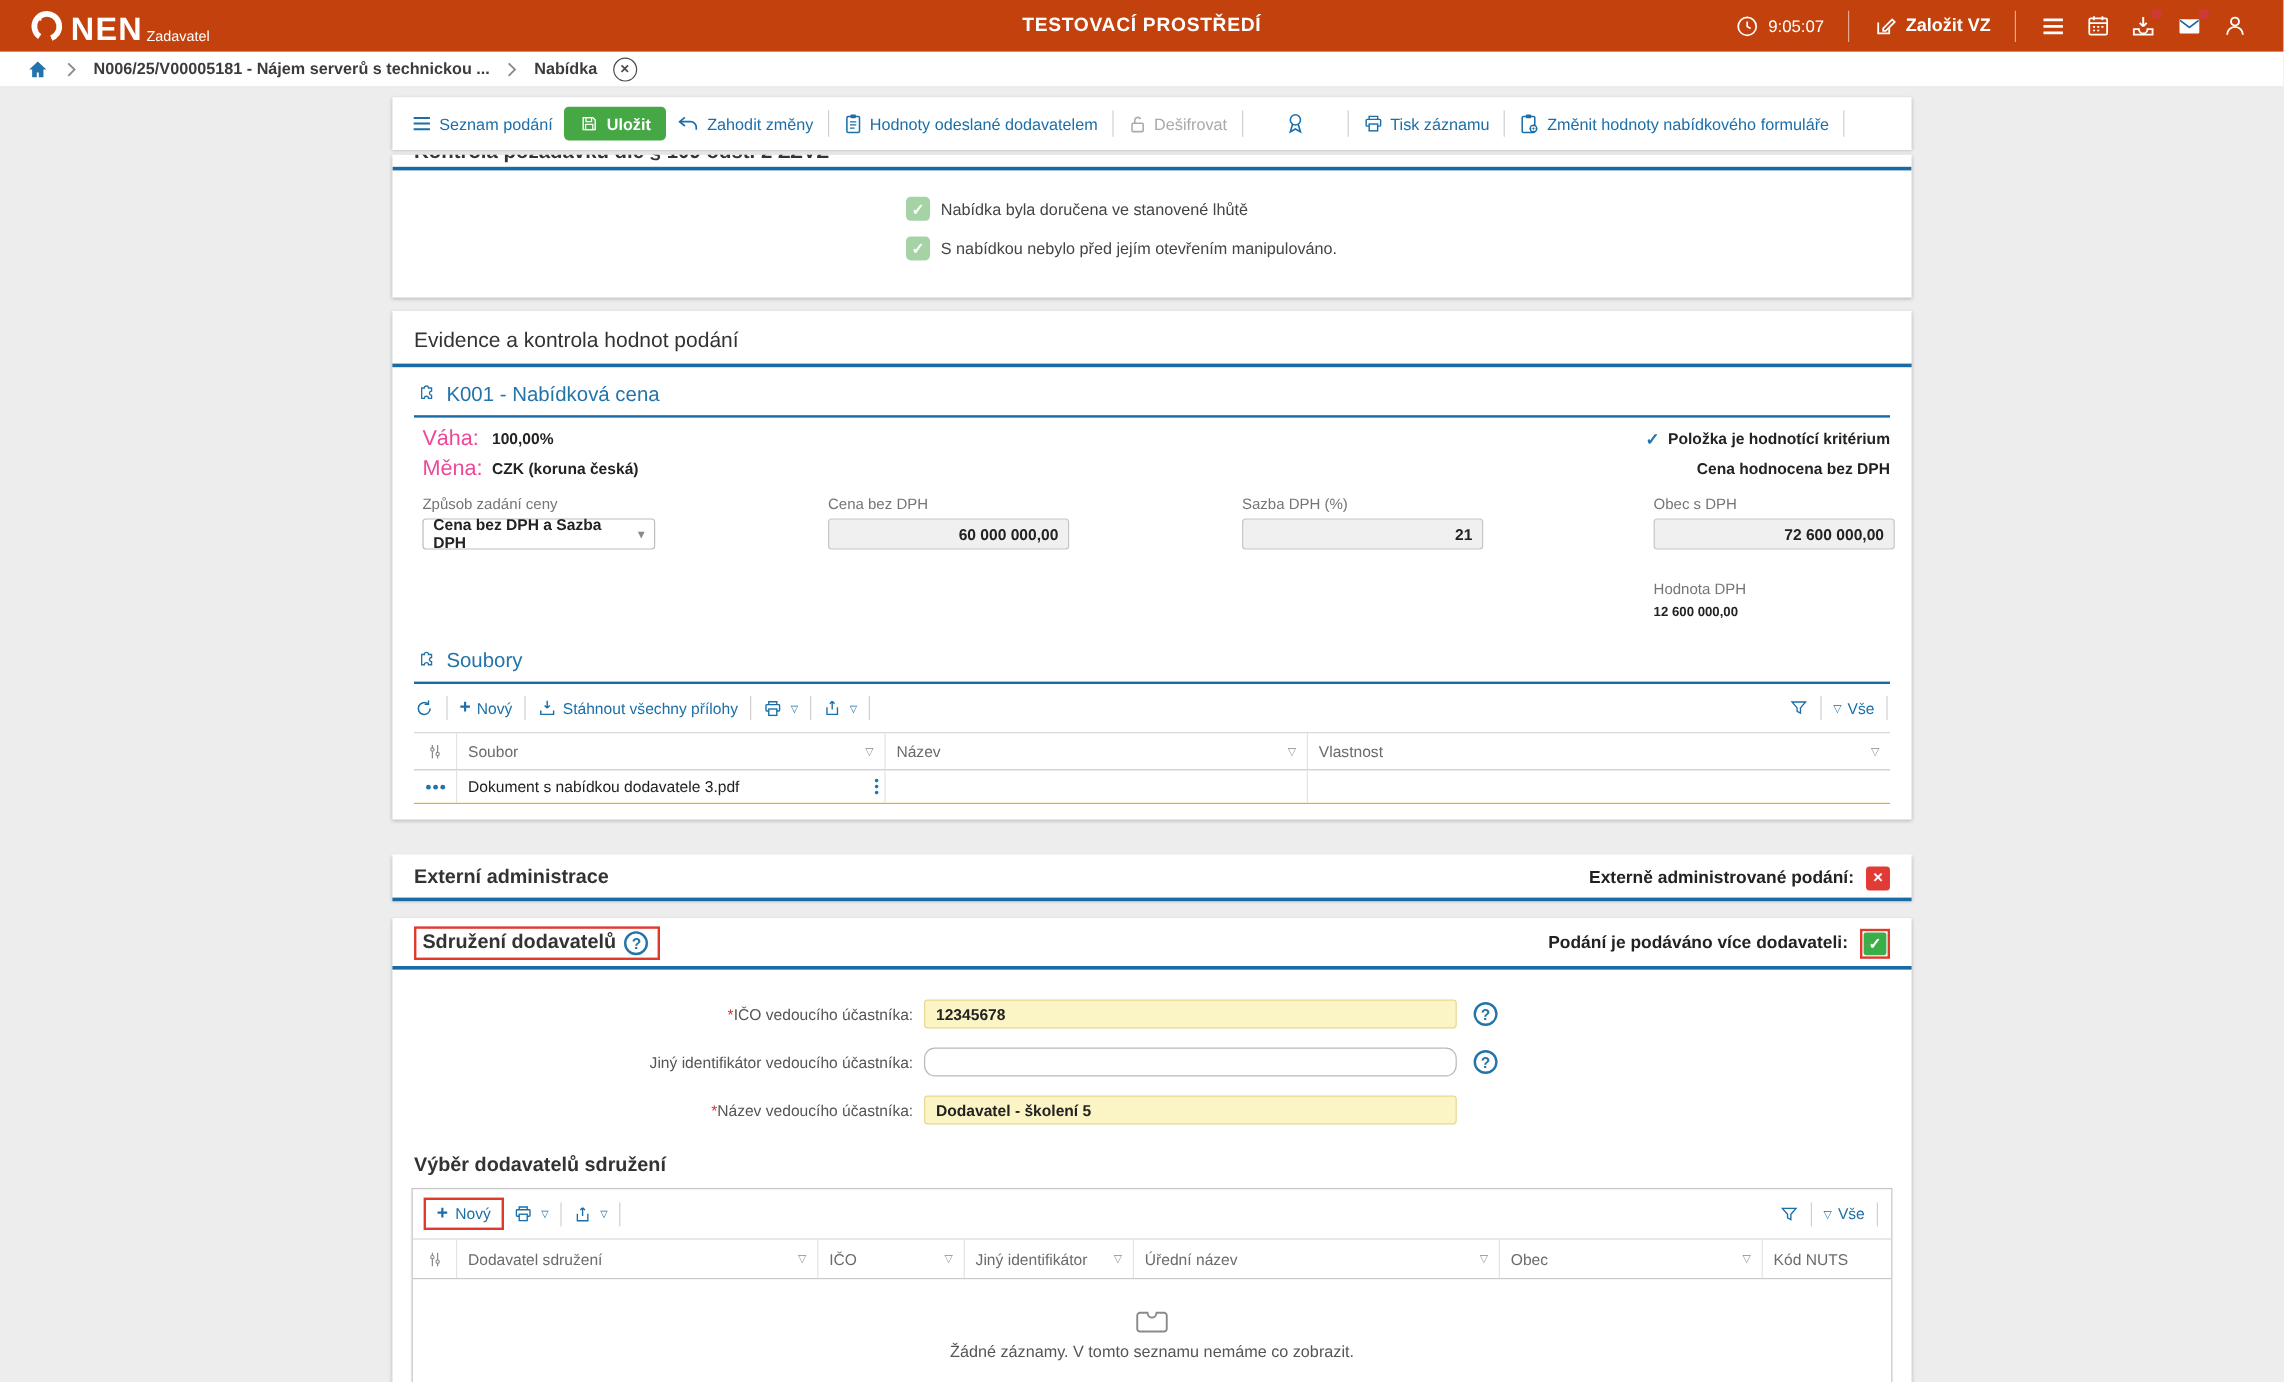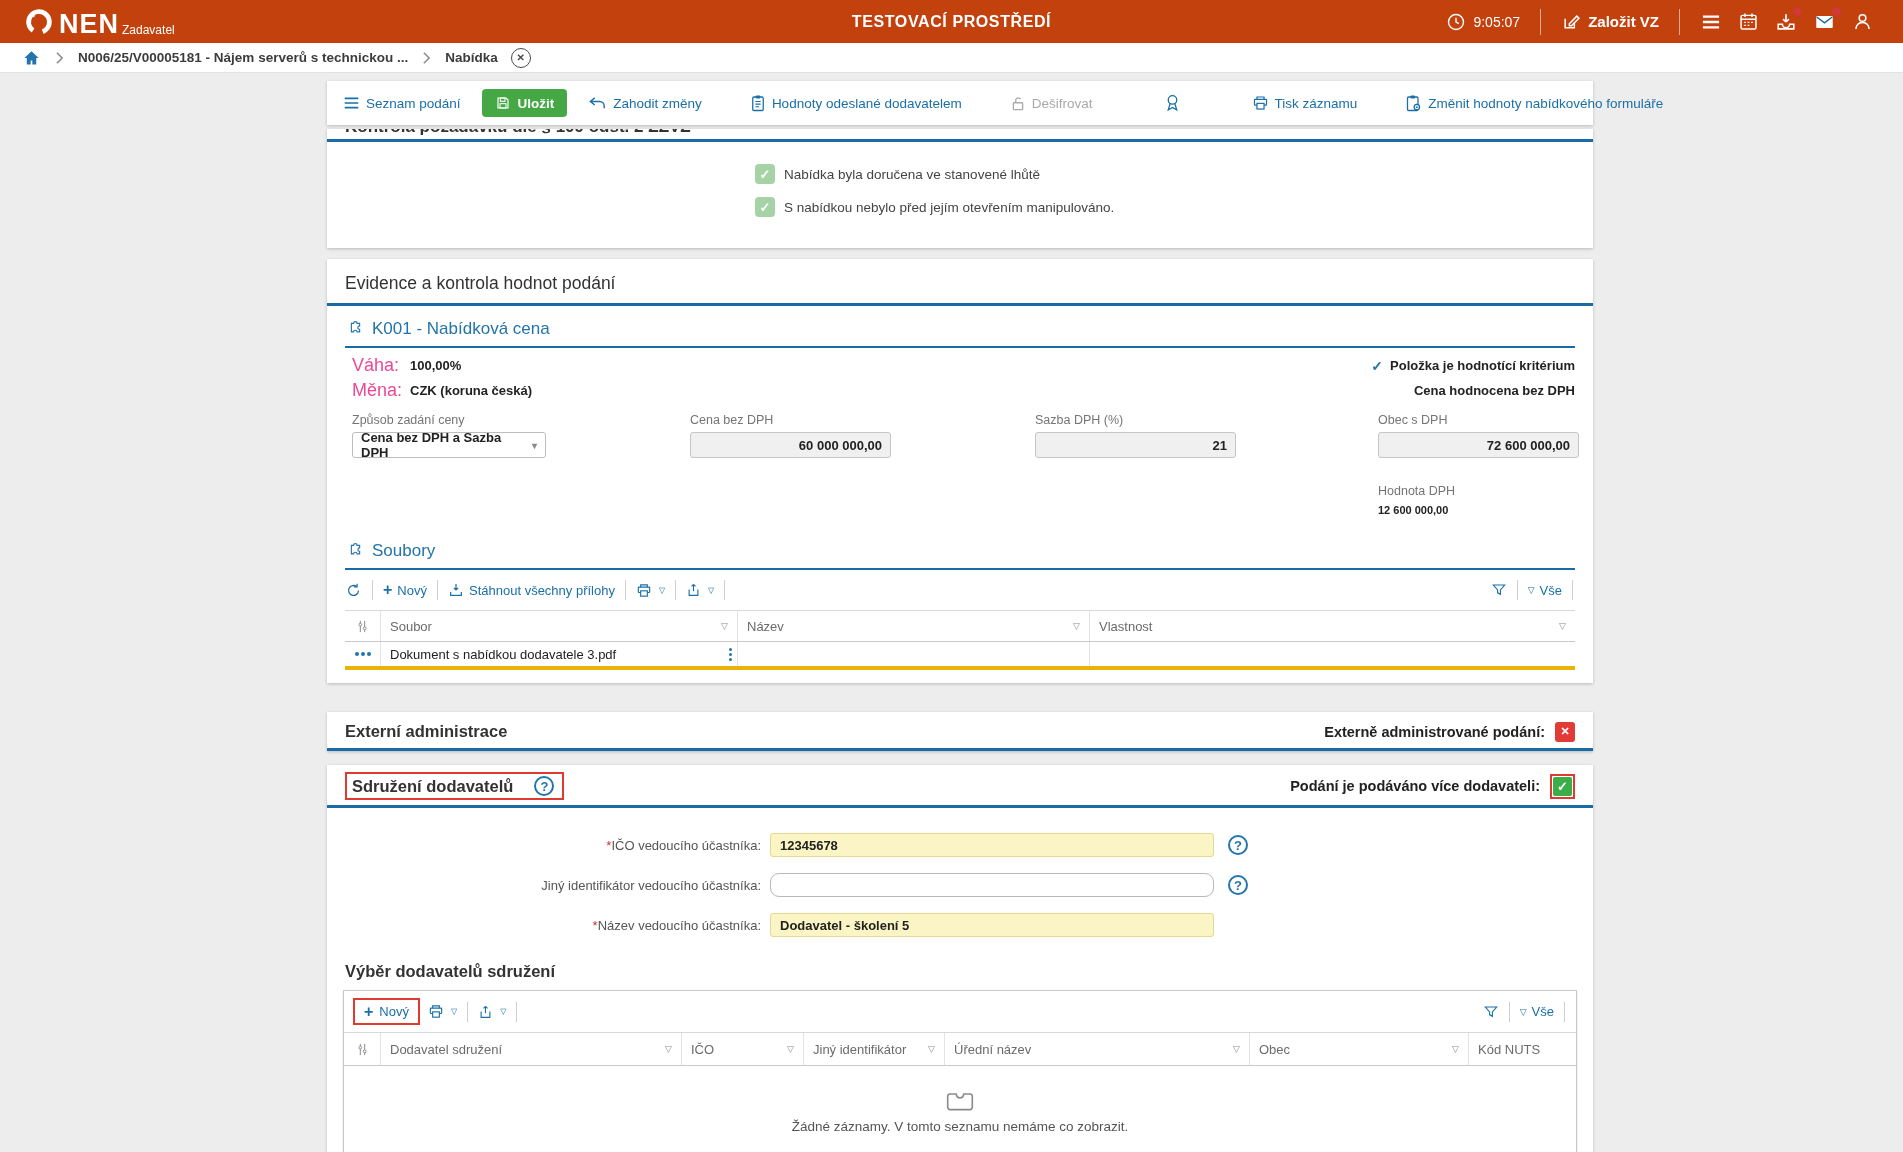--- a/index.html
+++ b/index.html
@@ -24,21 +24,21 @@
   .breadcrumb{height:30px;background:#fff;display:flex;align-items:center;padding:0 22px;gap:13px;font-size:13.5px;font-weight:bold;color:#3c3c3c;border-bottom:1px solid #e2e2e2}
   .crumb-close{width:20px;height:20px;border:1.5px solid #4a4a4a;border-radius:50%;display:flex;align-items:center;justify-content:center;font-size:10px;color:#4a4a4a;font-weight:bold;cursor:pointer}
 
   
   .content{width:1266px;margin-left:327px}
   .card{background:#fff;box-shadow:0 1px 3px rgba(0,0,0,.22)}
   .blue-line{height:3px;background:#1a6ba5}
   .thin-blue{height:2px;background:#1a6ba5;margin:0 18px}
 
   
-  .toolbar{margin-top:8px;height:44px;display:flex;align-items:center;padding:0 16px;gap:21px;color:#1a6fa8;font-size:13.5px}
+  .toolbar{margin-top:8px;height:44px;display:flex;align-items:center;padding:0 16px;gap:9px;color:#1a6fa8;font-size:13.5px}
   .tb-item{display:flex;align-items:center;gap:6px;cursor:pointer;white-space:nowrap}
   .tb-item.disabled{color:#a9a9a9;cursor:default}
   .tb-sep{width:1px;height:22px;background:#cfcfcf;margin:0 3px}
   .btn-green{background:#45a845;color:#fff;border:none;border-radius:4px;padding:6px 13px;display:flex;align-items:center;gap:7px;font-size:13.5px;font-weight:bold;cursor:pointer}
 
   
   .p1{margin-top:4px;height:119px;overflow:hidden}
   .p1-clip{height:10px;overflow:hidden;padding:0 18px}
   .p1-clip h2{font-size:17px;line-height:22px;margin-top:-13px;color:#333}
   .checks{margin-top:22px;display:flex;flex-direction:column;align-items:center;gap:13px}
@@ -72,21 +72,21 @@
   
   .list-toolbar{display:flex;align-items:center;gap:8px;padding:10px 18px;color:#1a6fa8;font-size:13px}
   .lt-item{display:flex;align-items:center;gap:5px;cursor:pointer;white-space:nowrap}
   .lt-sep{width:1px;height:20px;background:#cfcfcf;margin:0 2px}
   .lt-right{margin-left:auto;display:flex;align-items:center;gap:8px}
   .mini-arrow{font-size:8px;color:#1a6fa8;margin-left:2px}
   .vse-tri{font-size:9px}
 
   
   .tbl{margin:0 18px;border-top:1px solid #d8d8d8}
-  .tr{display:flex;align-items:stretch;border-bottom:4px solid #eab308}
+  .tr{display:flex;align-items:stretch;border-bottom:1px solid #eab308}
   .th-row{height:31px;color:#6b6b6b;border-bottom:1px solid #c9c9c9}
   .td{display:flex;align-items:center;padding:0 9px;border-left:1px solid #e3e3e3;position:relative}
   .td:first-child{border-left:none;justify-content:center}
   .fil{margin-left:auto;color:#8a8a8a;font-size:9px;padding-left:6px}
   .body-row{height:28px;color:#222}
   .dots-h{display:flex;gap:2px}
   .dots-h i{width:4px;height:4px;border-radius:50%;background:#2374ab}
   .kebab{position:absolute;right:5px;display:flex;flex-direction:column;gap:2px}
   .kebab i{width:3px;height:3px;border-radius:50%;background:#2374ab}
 
@@ -96,21 +96,21 @@
   
   .p3{margin-top:29px;height:39px;position:relative;display:flex;align-items:center;padding:0 18px}
   .p3 .blue-line{position:absolute;left:0;right:0;bottom:0}
   .h16{font-size:16.5px;font-weight:bold;color:#333}
   .right-flag{margin-left:auto;display:flex;align-items:center;gap:10px}
   .right-flag .lbl{font-weight:bold;font-size:14.5px;color:#222}
 
   
   .p4{margin-top:14px;height:410px}
   .p4-head{display:flex;align-items:center;padding:7px 18px 5px}
-  .red-box{border:2px solid #e0392e;display:flex;align-items:center;gap:21px;padding:2px 8px 2px 5px}
+  .red-box{border:2px solid #e0392e;display:flex;align-items:flex-start;gap:7px;padding:2px 8px 2px 5px}
   .help{width:20px;height:20px;border:2px solid #2374ab;border-radius:50%;color:#2374ab;font-weight:bold;font-size:13px;display:flex;align-items:center;justify-content:center;cursor:pointer}
   .red-outline{border:2px solid #e0392e;padding:1px;display:flex}
   .form{margin-top:25px;display:flex;flex-direction:column;gap:16px}
   .frow{display:flex;align-items:center;height:24px}
   .flabel{width:443px;text-align:right;color:#555;font-size:13px;padding-right:9px}
   .star{color:#d32f2f}
   .inp-y{width:444px;height:24px;background:#fbf4c4;border:1px solid #e6d894;border-radius:3px;font-family:"Liberation Sans",sans-serif;font-weight:bold;font-size:13px;color:#222;padding:0 9px}
   .inp-p{width:444px;height:24px;background:#fff;border:1px solid #b9b9b9;border-radius:9px;font-family:"Liberation Sans",sans-serif;font-size:13px;color:#222;padding:0 9px}
   .frow .help{margin-left:14px}
   .vyber-head{font-size:16.5px;font-weight:bold;color:#333;margin:25px 0 9px 18px}

